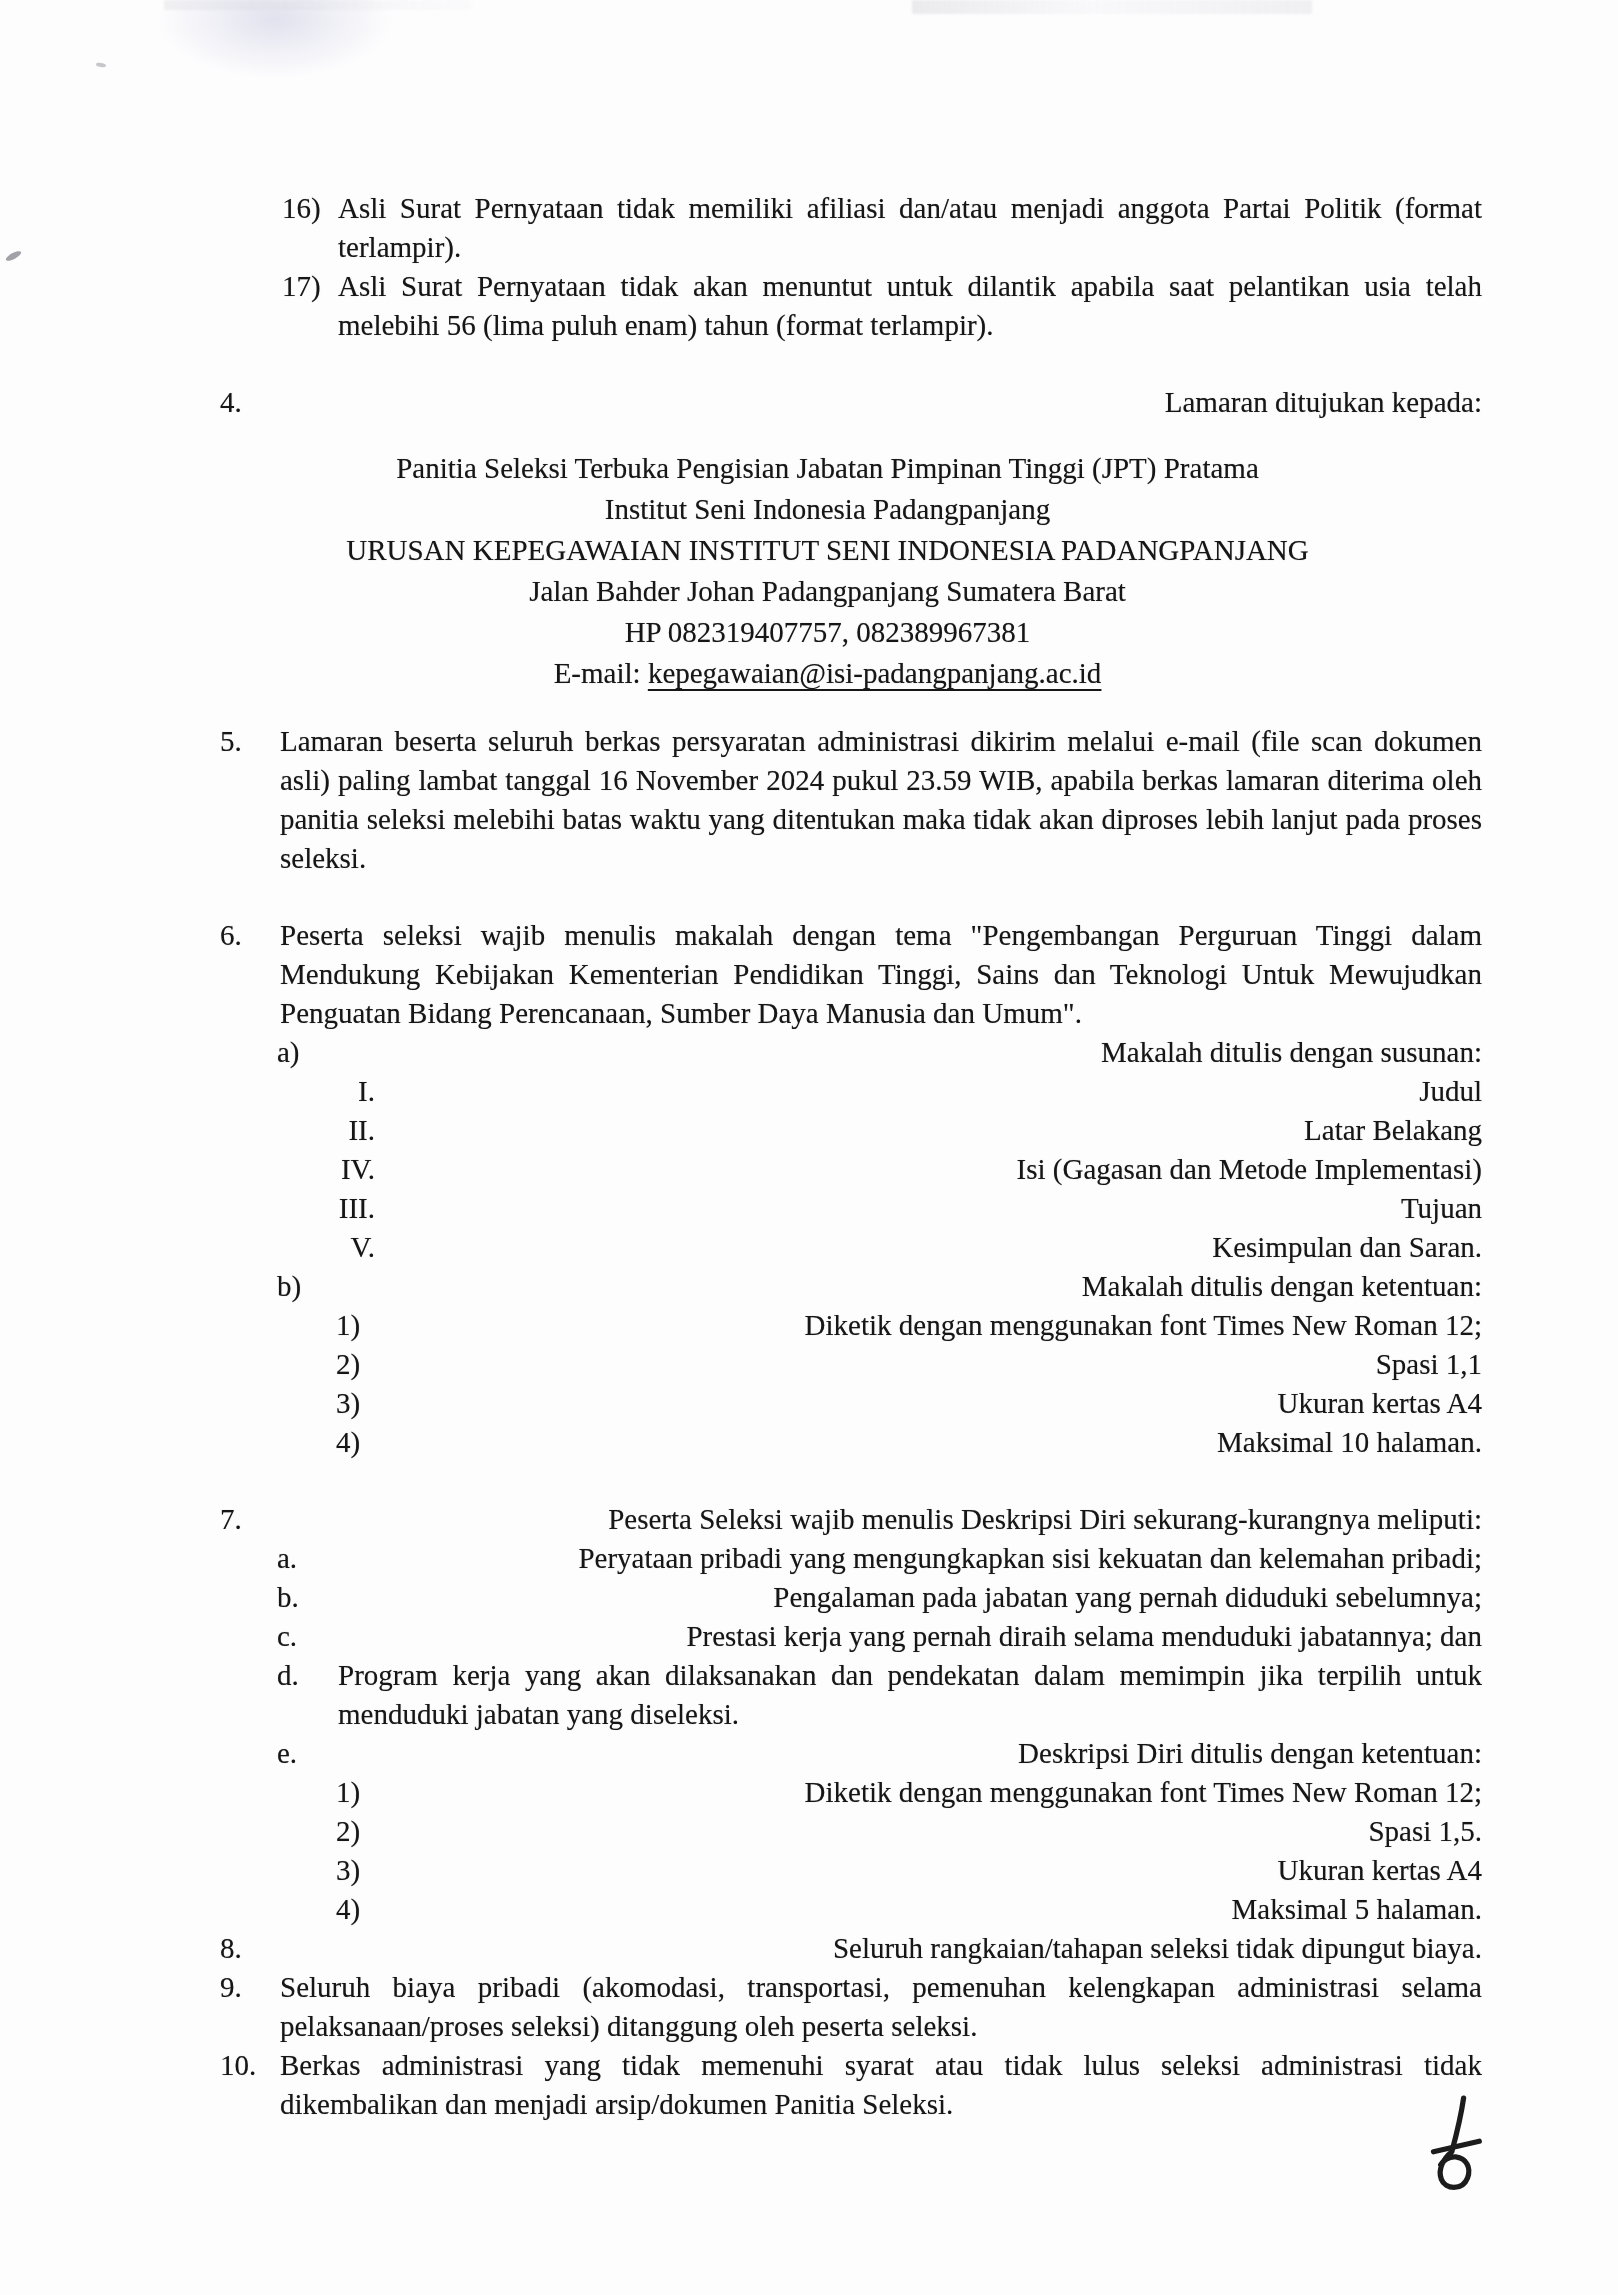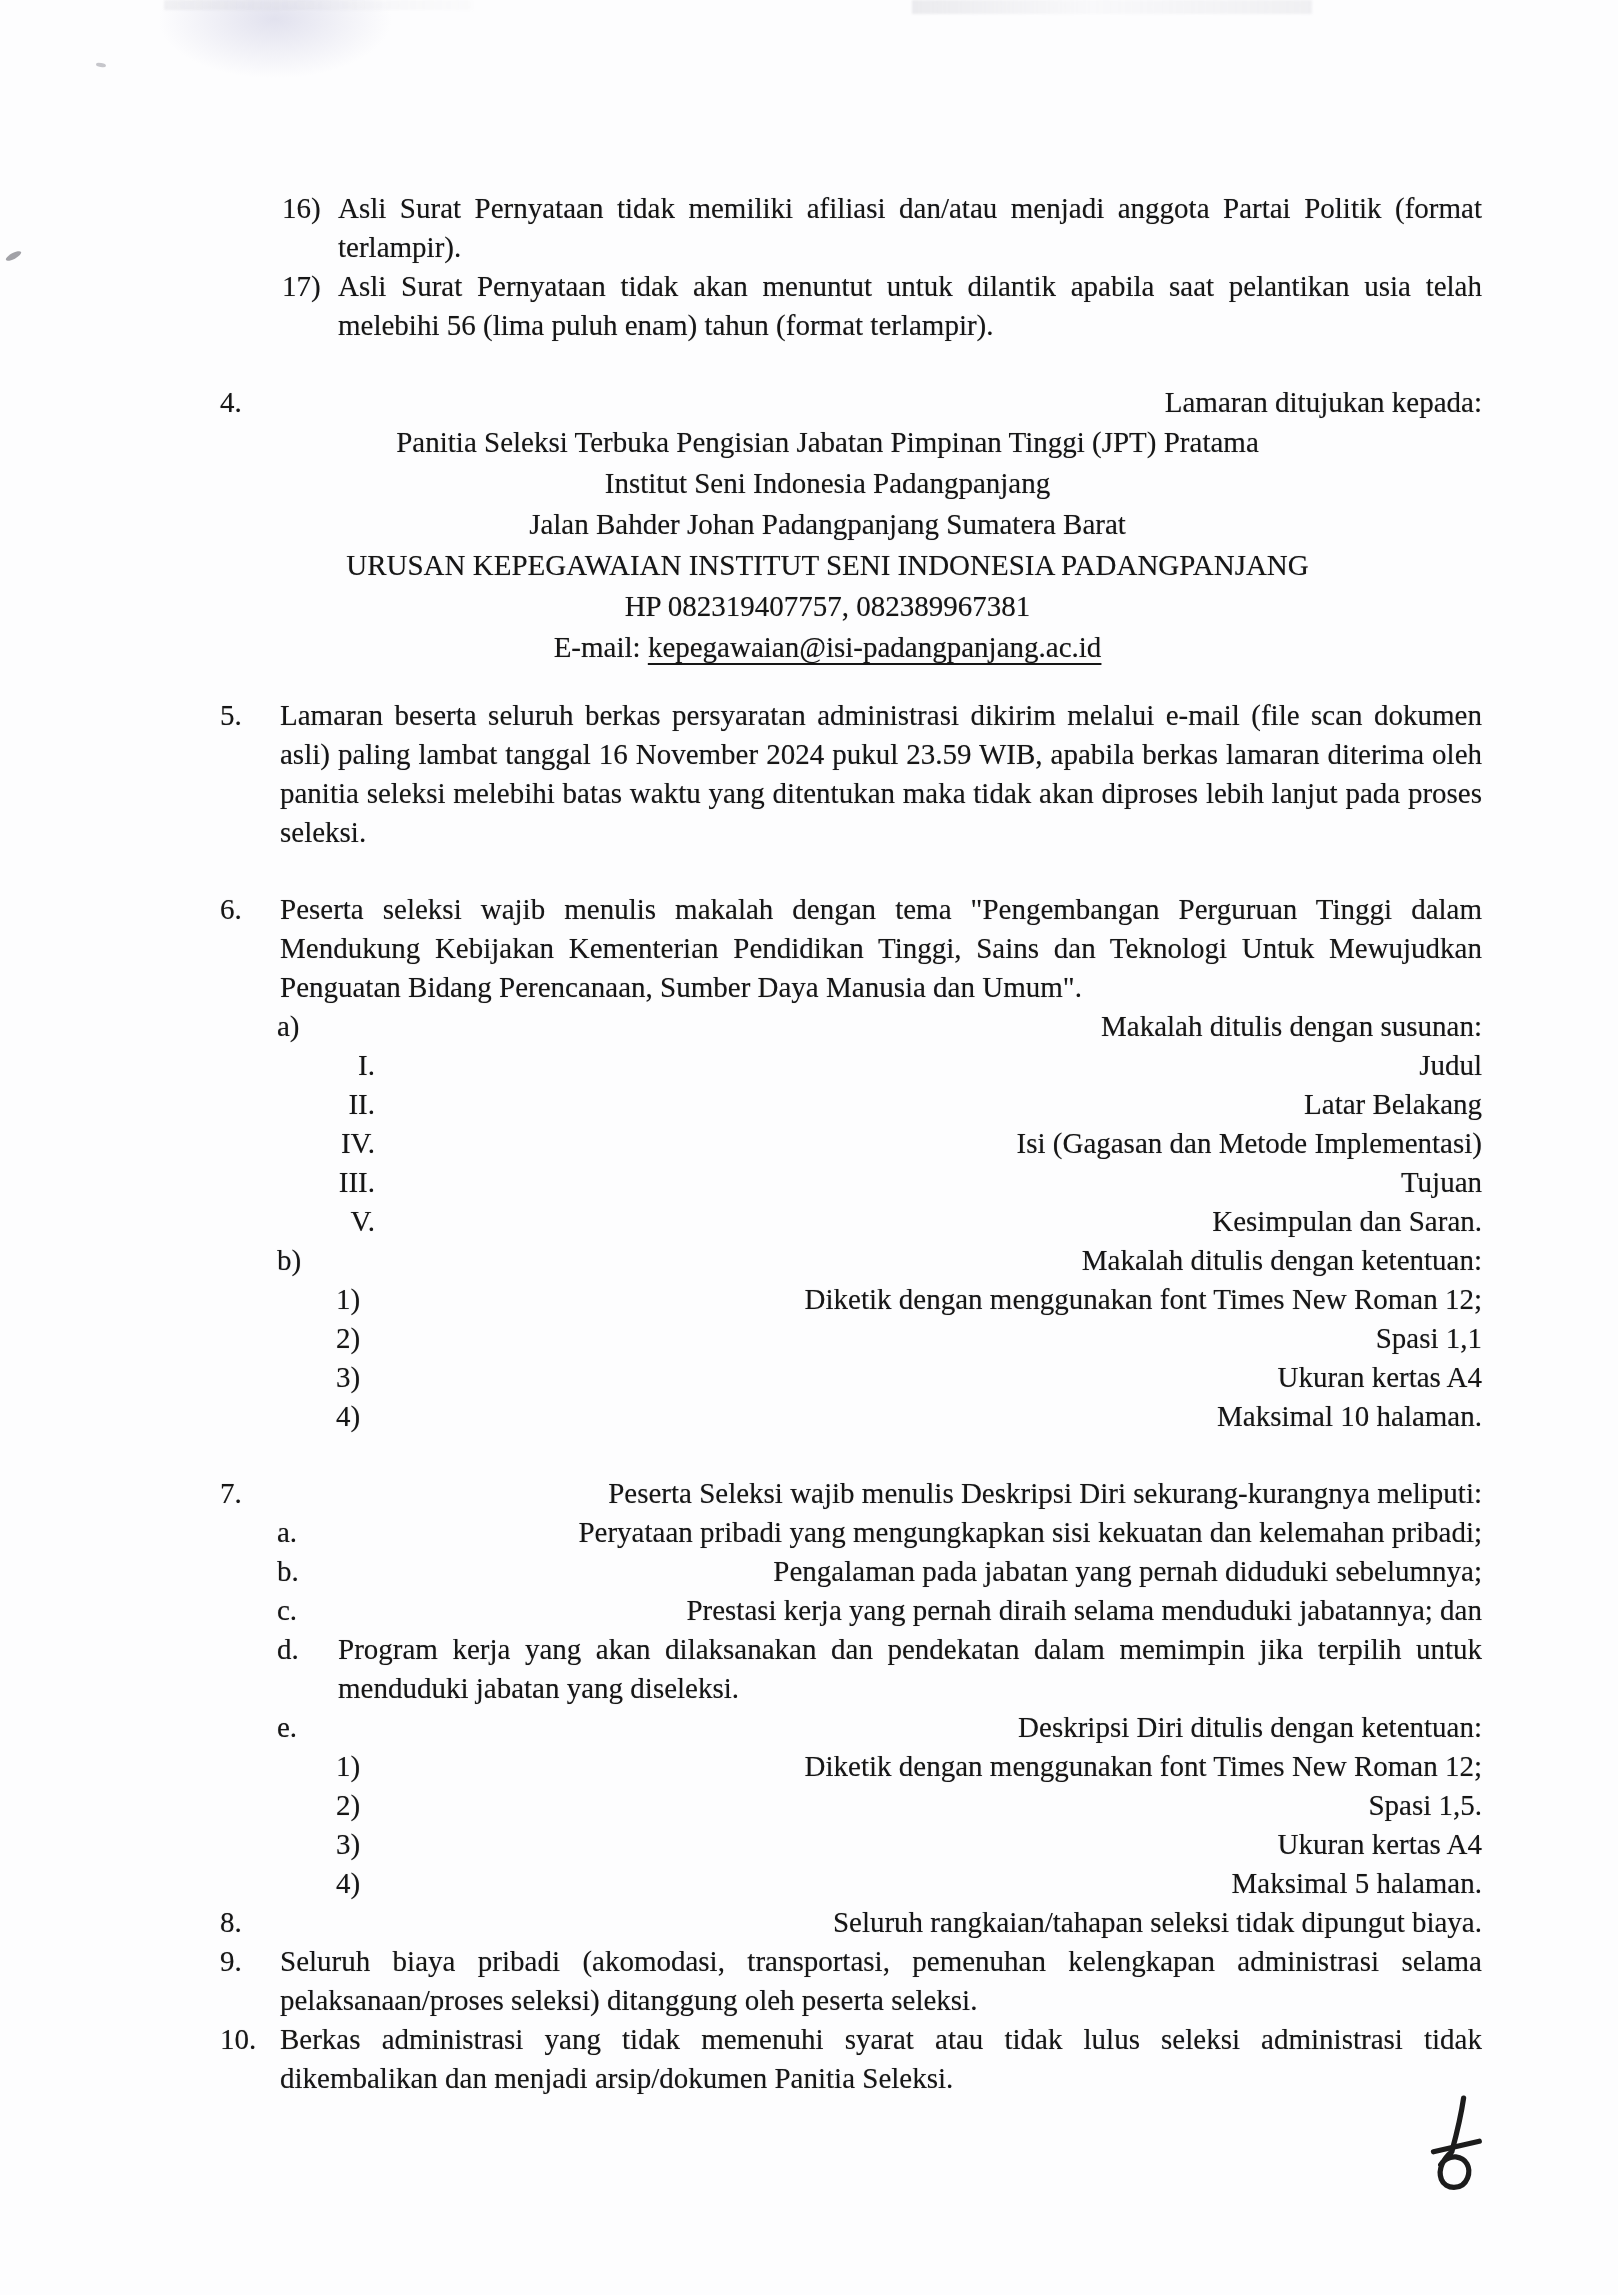--- a/index.html
+++ b/index.html
@@ -33,21 +33,21 @@
   .lvl-2   { margin-left: 270px; width: 1205px; padding-left: 61px; }
   .lvl-3   { margin-left: 329px; width: 1146px; padding-left: 58px; }
   .lvl-rom { margin-left: 275px; width: 1200px; padding-left: 116px; }
   .lvl-rom .marker { width: 93px; text-align: right; }
 
   .gap-lg { margin-top: 38px; }
   .gap-md { margin-top: 27.5px; }
 
   .center-block {
     margin-left: 216px; width: 1209px;
-    text-align: center; line-height: 41px;
+    text-align: center; line-height: 41px; margin-top: 26px;
   }
   .center-block .cline { display: block; }
 
   .bold { font-weight: normal; }
 
   .email-link {
     color: inherit;
     text-decoration: underline;
     text-decoration-thickness: 2px;
     text-underline-offset: 5.9px;
@@ -102,22 +102,22 @@
       <span class="txt">Asli Surat Pernyataan tidak akan menuntut untuk dilantik apabila saat pelantikan usia telah melebihi 56 (lima puluh enam) tahun (format terlampir).</span>
     </div>
 
     <div class="li lvl-1 gap-lg">
       <span class="marker">4.</span>
       <span class="txt nojust">Lamaran ditujukan kepada:</span>
     </div>
     <div class="center-block">
       <span class="cline">Panitia Seleksi Terbuka Pengisian Jabatan Pimpinan Tinggi (JPT) Pratama</span>
       <span class="cline">Institut Seni Indonesia Padangpanjang</span>
+      <span class="cline">URUSAN KEPEGAWAIAN INSTITUT SENI INDONESIA PADANGPANJANG</span>
       <span class="cline">Jalan Bahder Johan Padangpanjang Sumatera Barat</span>
-      <span class="cline">URUSAN KEPEGAWAIAN INSTITUT SENI INDONESIA PADANGPANJANG</span>
       <span class="cline">HP 082319407757, 082389967381</span>
       <span class="cline"><span>E-mail: </span><span class="email-link">kepegawaian@isi-padangpanjang.ac.id</span></span>
     </div>
 
     <div class="li lvl-1 gap-md">
       <span class="marker">5.</span>
       <span class="txt"><span>Lamaran beserta seluruh berkas persyaratan administrasi dikirim melalui e-mail (file scan dokumen asli) paling lambat tanggal </span><span class="bold">16 November 2024 pukul 23.59 WIB</span><span>, apabila berkas lamaran diterima oleh panitia seleksi melebihi batas waktu yang ditentukan maka tidak akan diproses lebih lanjut pada proses seleksi.</span></span>
     </div>
 
     <div class="li lvl-1 gap-lg">

